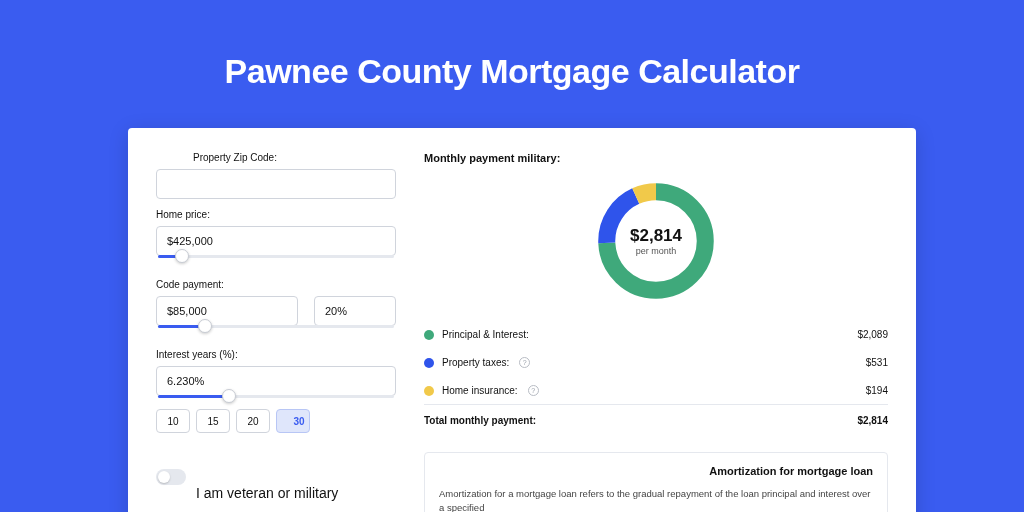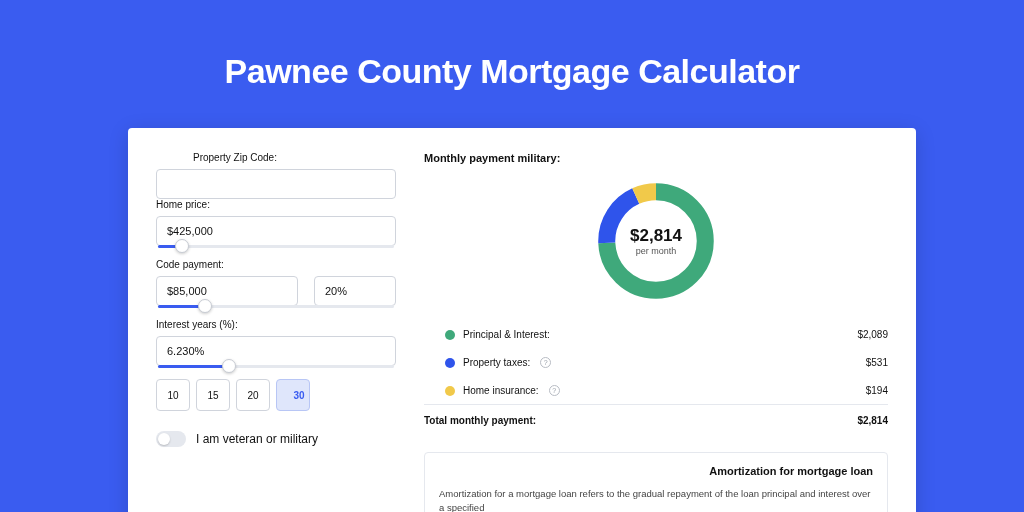--- a/index.html
+++ b/index.html
@@ -15,21 +15,21 @@
     background: #fff;
     border-radius: 4px 4px 0 0;
     box-shadow: 0 4px 20px rgba(0,0,0,.15);
     display: flex;
     padding: 24px 28px;
     gap: 28px;
     overflow: hidden;
   }
   .left { width: 240px; flex-shrink: 0; }
   .right { flex: 1; }
-  .field-label { font-size: 10px; color: #111; margin-bottom: 6px; display: block; }
+  .field-label { font-size: 10px; color: #111; margin-bottom: 6px; margin-top: 10px; display: block; }
   .field-label:first-child { margin-top: 0; padding-left: 37px; }
   .input {
     width: 100%;
     height: 30px;
     border: 1px solid #d0d4dc;
     border-radius: 4px;
     padding: 8px 10px;
     font-size: 11px;
     color: #111;
     background: #fff;
@@ -41,56 +41,56 @@
   .slider-track { height: 3px; background: #e5e8ee; border-radius: 2px; position: relative; }
   .slider-fill { height: 3px; background: #3a5cf0; border-radius: 2px; position: absolute; left: 0; top: 0; }
   .slider-thumb {
     width: 14px; height: 14px; border-radius: 50%;
     background: #fff; border: 1px solid #c8ccd4;
     box-shadow: 0 1px 3px rgba(0,0,0,.2);
     position: absolute; top: -6px; transform: translateX(-50%);
   }
   .period-row { display: flex; gap: 6px; }
   .period-btn {
-    width: 34px; height: 32px;
+    width: 34px; height: 24px;
     border: 1px solid #d0d4dc; border-radius: 4px;
     background: #fff; font-size: 10px; color: #111;
     display: flex; align-items: center; justify-content: center;
     cursor: pointer;
   }
   .period-btn.active { background: #dfe6fb; color: #3a5cf0; border-color: #b8c6f5; font-weight: 600; padding-left: 12px;}
   .vet-row { display: flex; align-items: center; gap: 10px; margin-top: 20px; }
   .toggle {
     width: 30px; height: 16px; border-radius: 10px;
     background: #e5e8ee; position: relative; cursor: pointer;
   }
   .toggle-knob {
     width: 12px; height: 12px; border-radius: 50%; background: #fff;
     position: absolute; top: 2px; left: 2px;
     box-shadow: 0 1px 2px rgba(0,0,0,.2);
   }
-  .vet-label { font-size: 12px; color: #111; }
+  .vet-label { font-size: 14px; color: #111; margin-top: 32px; }
   
   .section-title { font-size: 11px; font-weight: 700; color: #111; margin-bottom: 12px; }
   .donut-wrap { display: flex; justify-content: center; margin-bottom: 14px; }
   .donut { position: relative; width: 130px; height: 130px; }
   .donut svg { width: 130px; height: 130px; transform: rotate(-90deg); }
   .donut-center {
     position: absolute; inset: 0;
     display: flex; flex-direction: column; align-items: center; justify-content: center;
   }
   .donut-amt { font-size: 17px; font-weight: 700; color: #111; }
   .donut-per { font-size: 9px; color: #555; }
   .legend { margin-top: 6px; }
   .legend-row {
     display: flex; align-items: center; justify-content: space-between;
     padding: 8px 0; font-size: 10px; color: #111;
     border-top: 1px solid transparent;
   }
-  .legend-left { display: flex; align-items: center; gap: 8px; margin-left: 21px; }
+  .legend-left { display: flex; align-items: center; gap: 8px; }
   .dot { width: 10px; height: 10px; border-radius: 50%; display: inline-block; }
   .help {
     width: 11px; height: 11px; border-radius: 50%;
     border: 1px solid #b8bcc4; display: inline-flex;
     align-items: center; justify-content: center;
     font-size: 7px; color: #9aa0aa; margin-left: 2px;
   }
   .legend-val { font-weight: 400; }
   .legend-total { border-top: 1px solid #e5e8ee; font-weight: 700; padding-top: 10px; }
   .legend-total .legend-val { font-weight: 700; }

